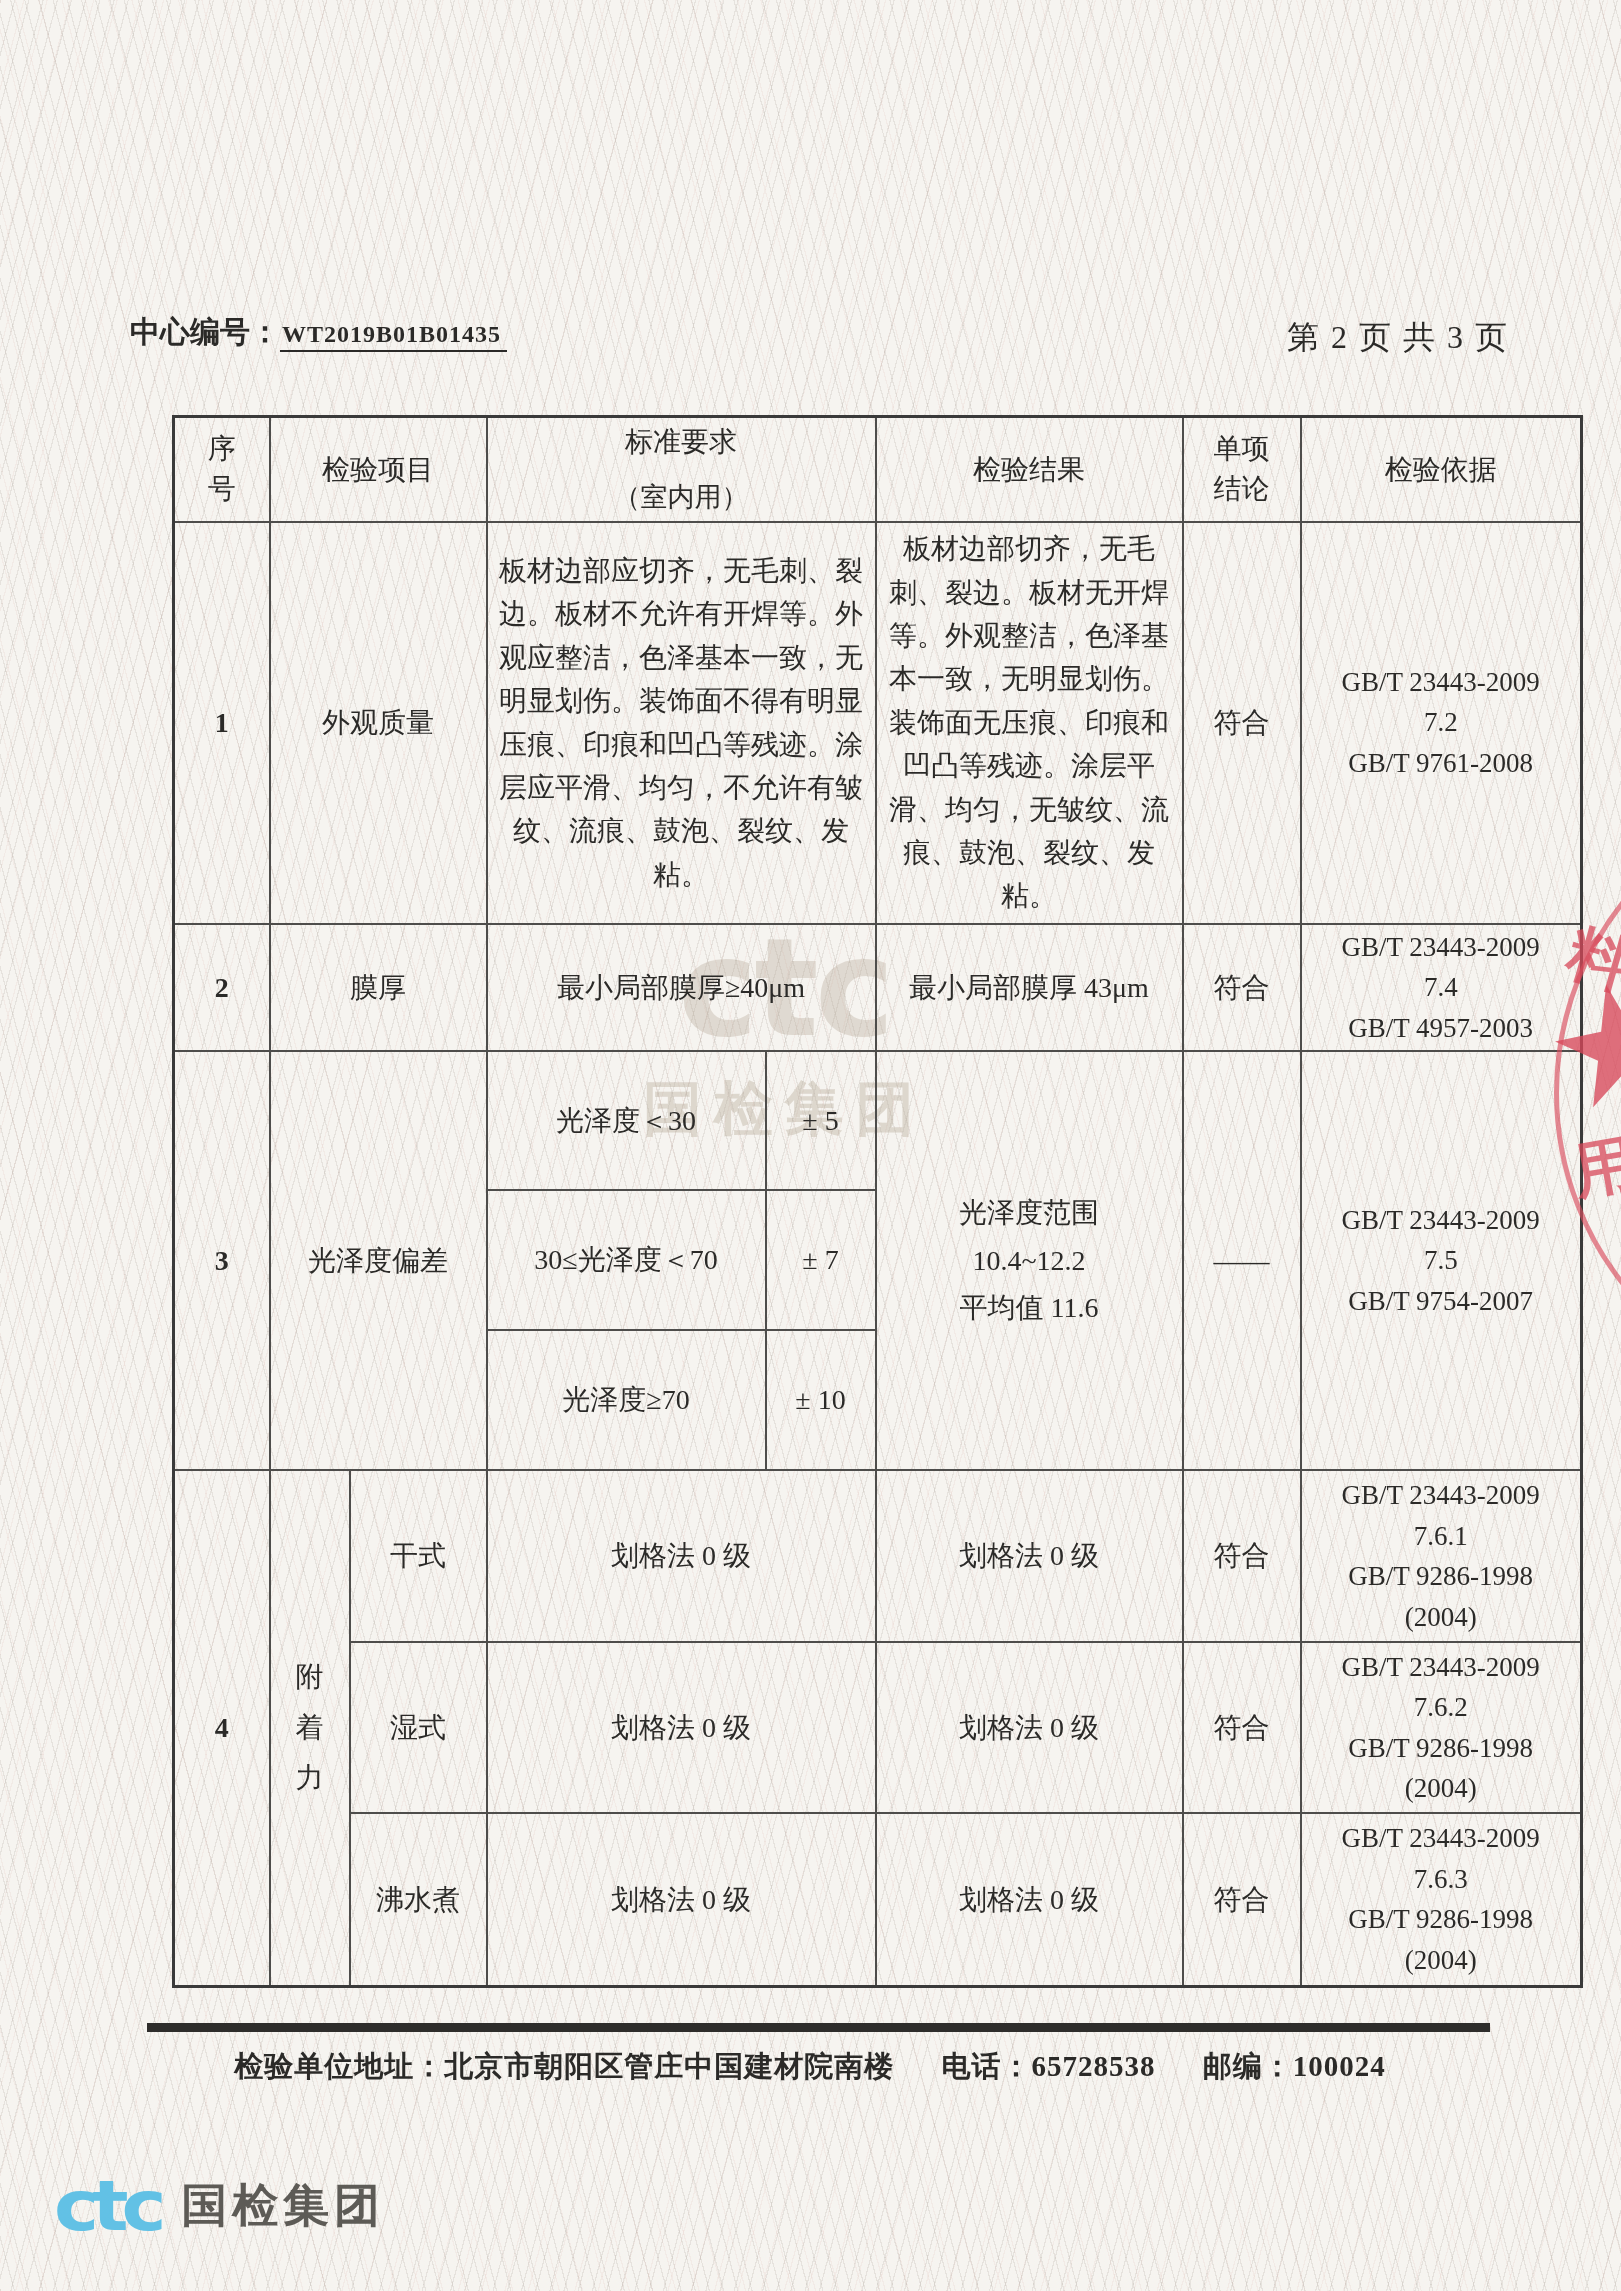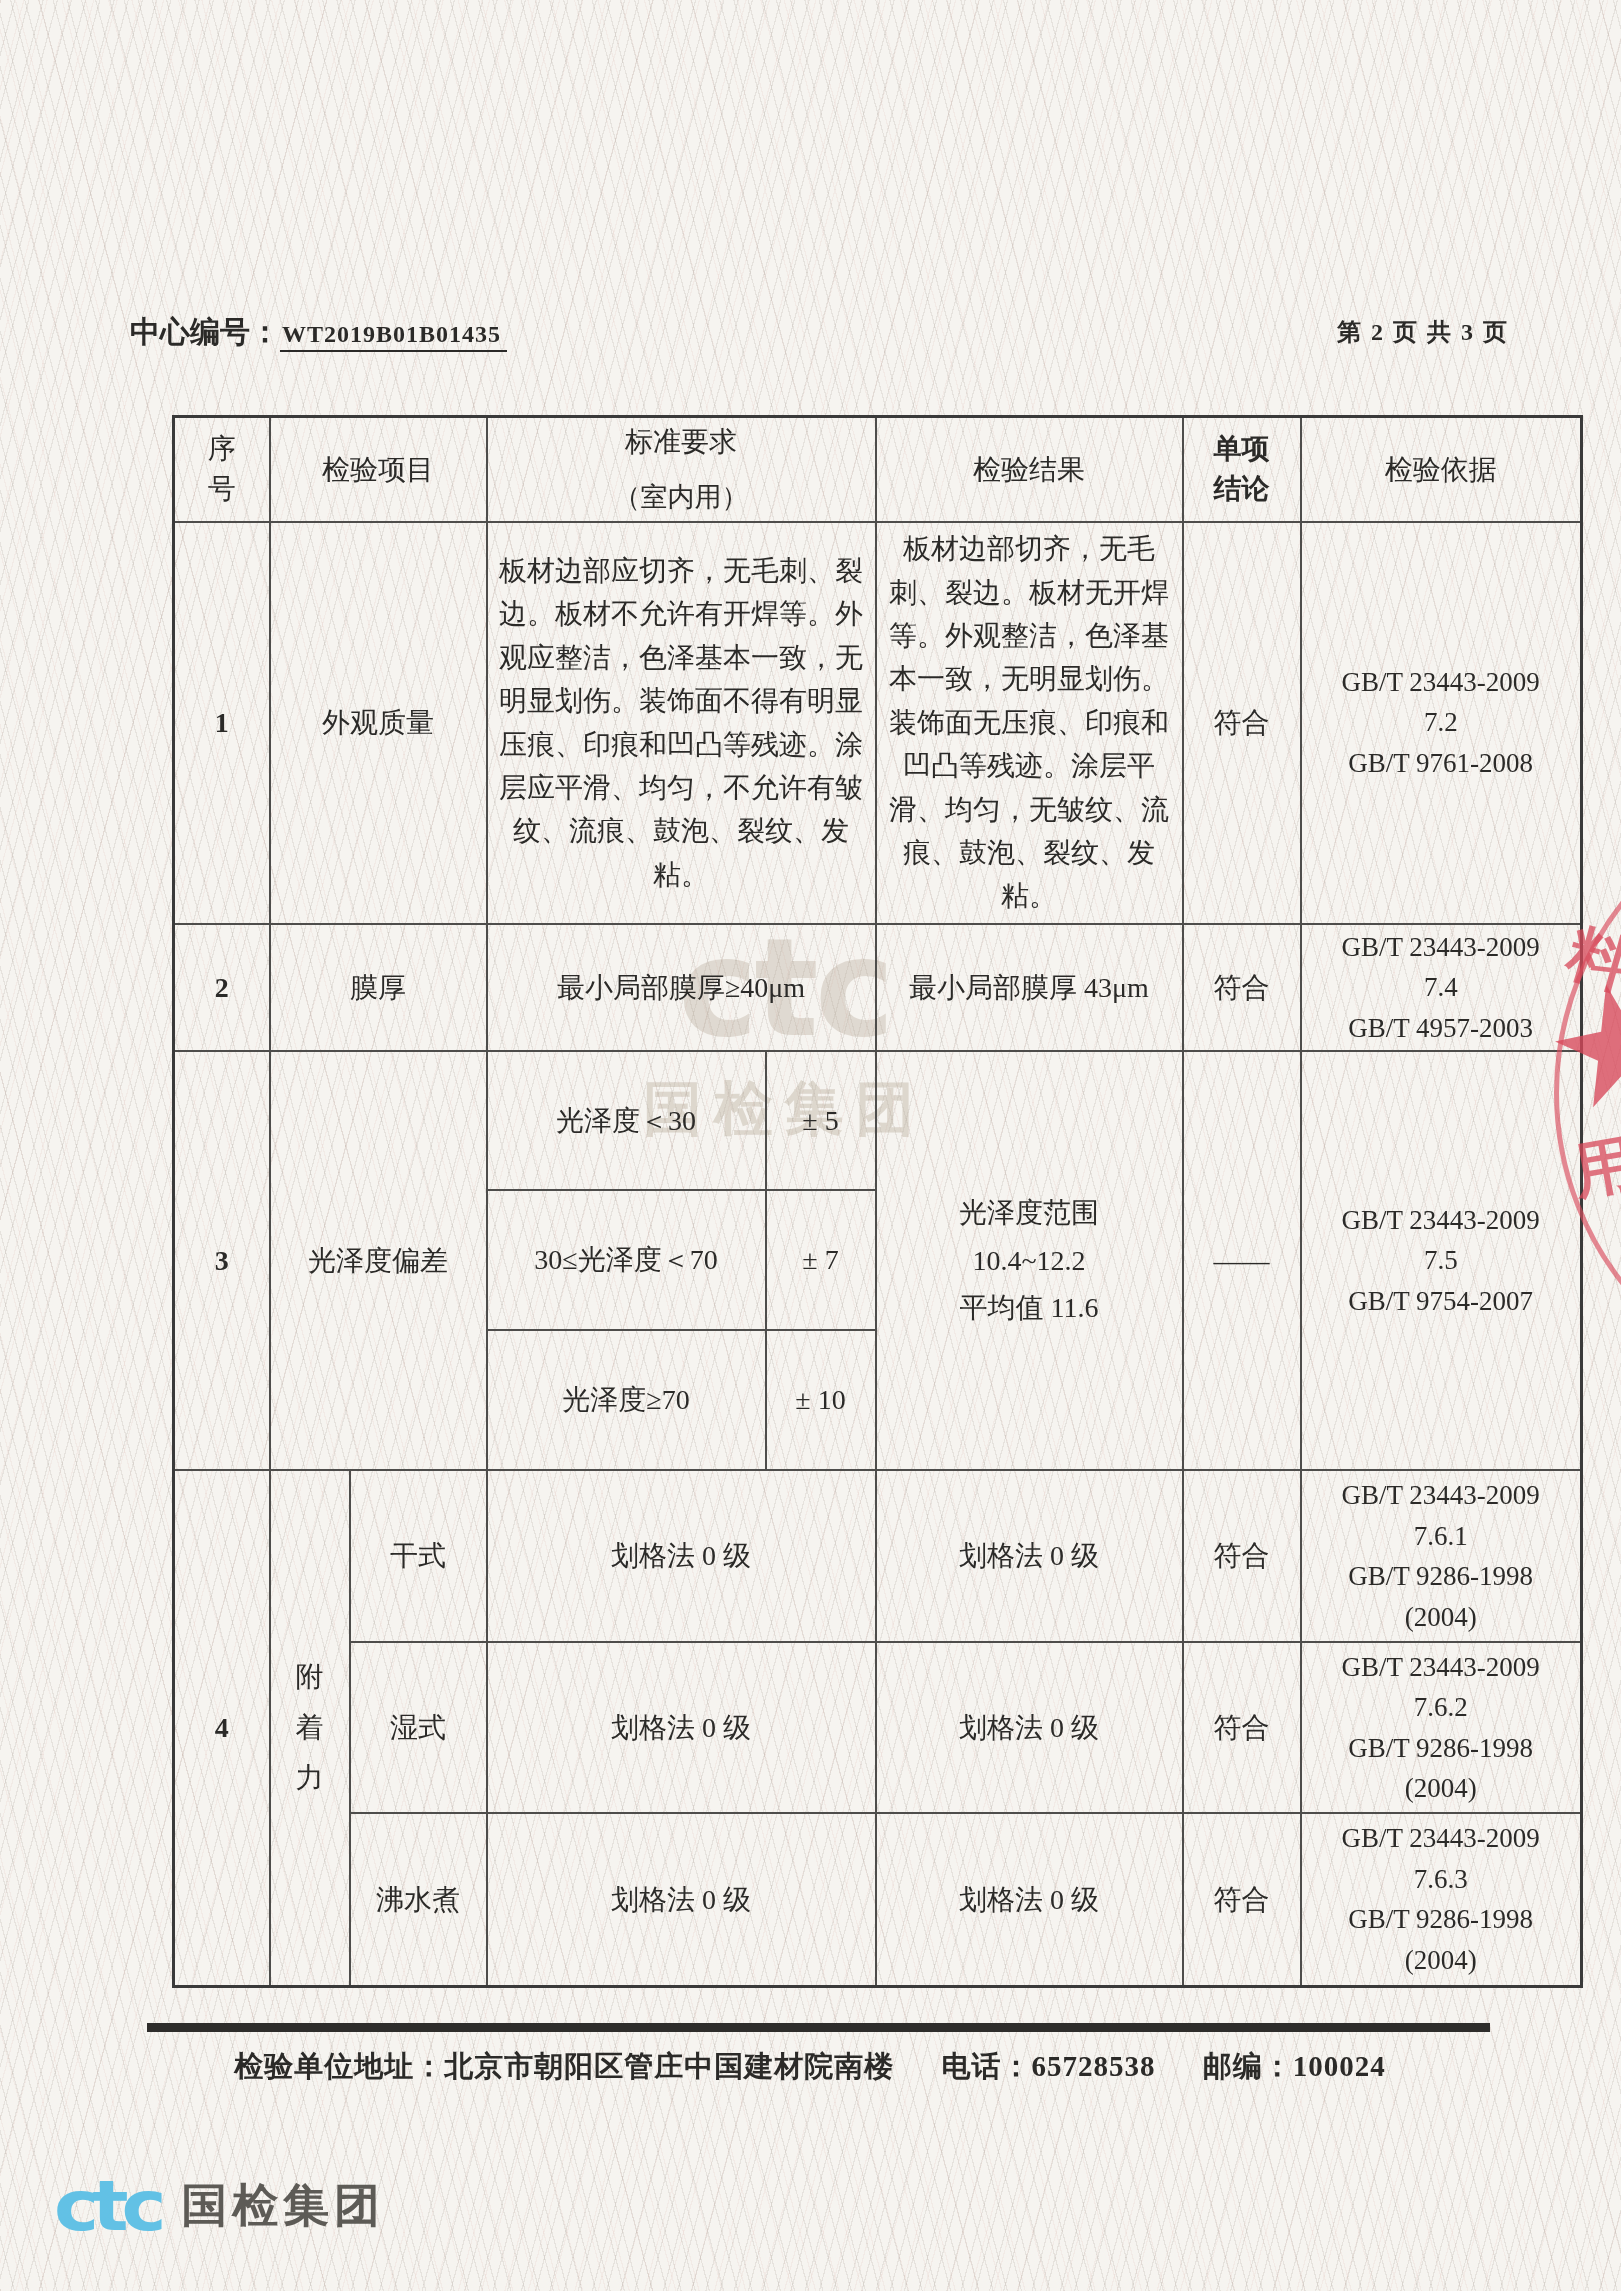--- a/index.html
+++ b/index.html
@@ -20,39 +20,39 @@
 
   
   .header-block{position:absolute;left:0;top:0;width:1225px;text-align:center;}
   .org-title{margin-top:29px;font-size:46px;font-weight:700;letter-spacing:5.9px;}
   .org-title-en{margin-top:7.8px;font-size:23.5px;font-weight:700;letter-spacing:0px;}
   .report-title{margin-top:17.6px;font-size:45px;font-weight:700;letter-spacing:17.6px;word-spacing:9.8px;}
   .report-title-en{margin-top:2px;font-size:24.5px;font-weight:700;}
 
   .centerno-line{position:absolute;left:130px;top:312px;font-size:30px;font-weight:700;}
   .centerno-value{font-size:24px;letter-spacing:1px;border-bottom:2.9px solid #2b2a28;padding:0 5.9px 2.9px 2px;}
-  .page-indicator{position:absolute;top:316px;right:112px;font-size:24px;font-weight:700;letter-spacing:2px;text-align:right;}
+  .page-indicator{position:absolute;top:316px;right:112px;font-size:32px;font-weight:400;letter-spacing:2px;text-align:right;}
 
   
   table.report{
     position:absolute;left:172px;top:415px;
     width:1408px;border-collapse:collapse;table-layout:fixed;
     border:3.9px solid #3a3a3a;
     background:transparent;
   }
   table.report td{
     border:2px solid #4e4d4b;
     text-align:center;vertical-align:middle;
     font-size:28px;line-height:1.55;
     padding:2px 5.9px;
   }
   td.hcell{font-size:31px;}
   .hnote{display:block;font-size:27px;margin-top:13px;}
   .stackN{width:1.25em;margin:0 auto;line-height:1.45;}
-  .stackC{width:2.35em;margin:0 auto;line-height:1.45;font-weight:bold;}
+  .stackC{width:2.35em;margin:0 auto;line-height:1.45;}
   .stackV{width:1.2em;margin:0 auto;line-height:1.8;}
   td.numcell{font-size:31px;font-weight:600;}
   .para{font-size:28px;line-height:44px;padding:3.9px 11.8px;text-align:center;}
   .basis span.bl{display:block;font-size:27px;line-height:1.5;}
   .resline{display:block;font-size:28px;line-height:1.7;}
 
   
   .watermark{position:absolute;left:608px;top:921px;width:353px;text-align:center;pointer-events:none;
              font-family:"DejaVu Sans","Liberation Sans",sans-serif;}
   .wm-ctc{font-size:135px;font-weight:700;line-height:1;color:rgba(186,174,158,0.38);letter-spacing:-3.9px;}

